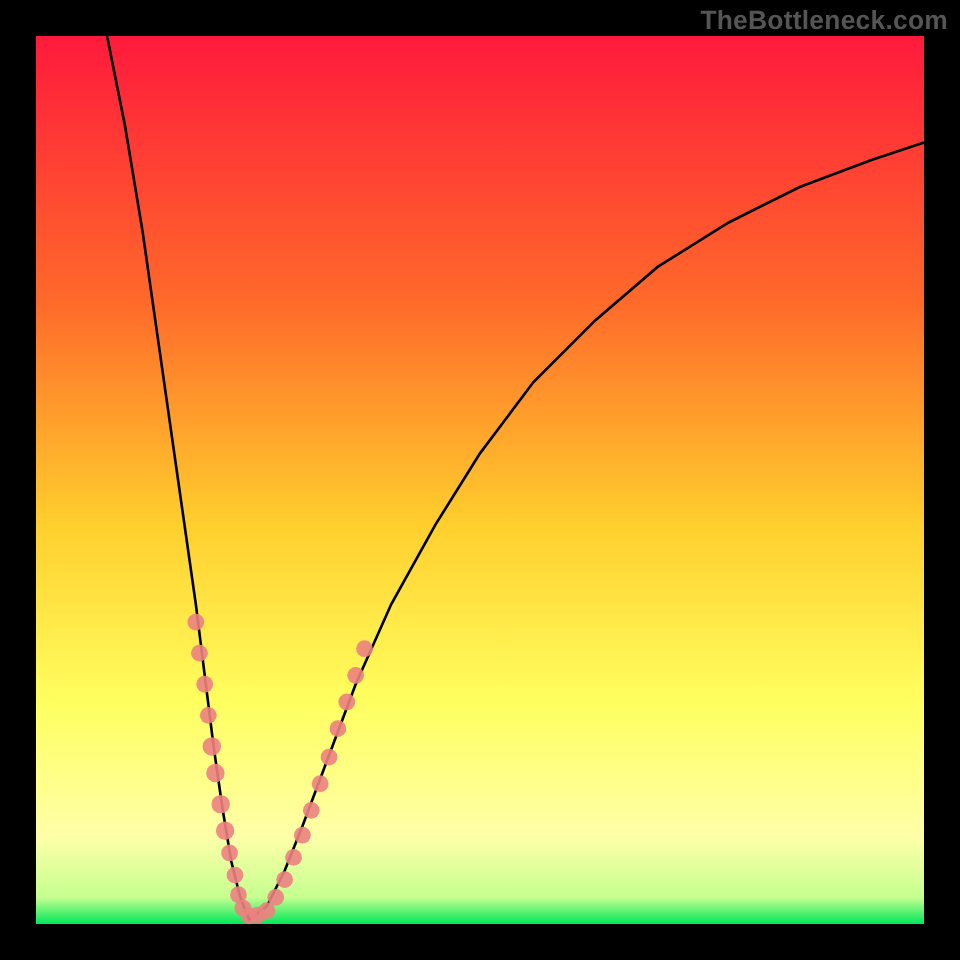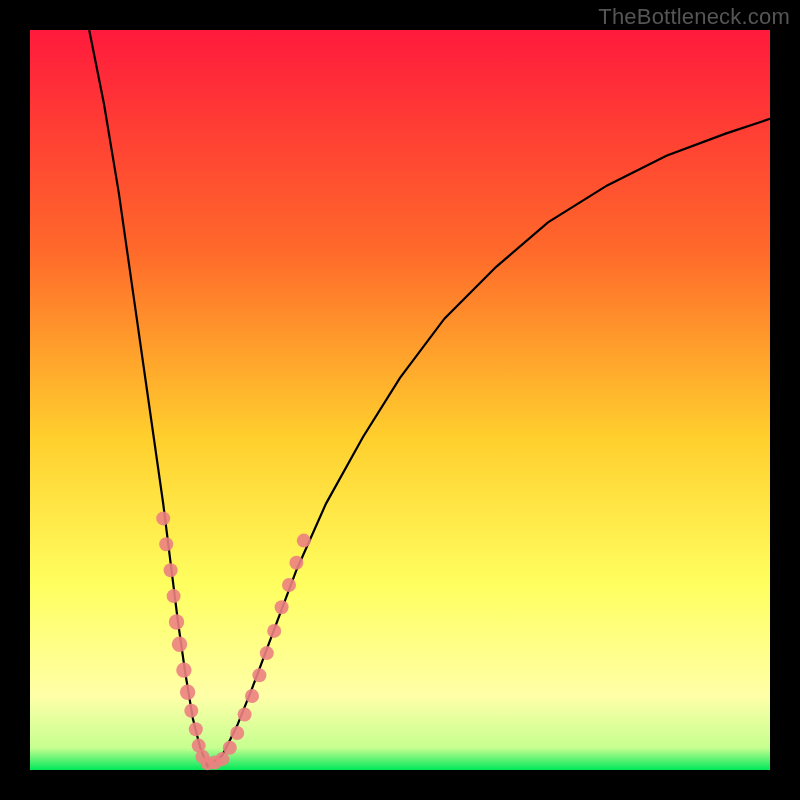--- a/index.html
+++ b/index.html
@@ -18,21 +18,21 @@
   }
   svg {
     display: block;
   }
   .watermark {
     position: absolute;
     top: 4px;
     right: 10px;
     font-family: Arial, Helvetica, sans-serif;
     font-size: 22px;
-    font-weight: 400;
+    font-weight: 700;
     color: #555;
     letter-spacing: 0.2px;
   }
 </style>
 </head>
 <body>
 
 <div class="frame">
   <svg id="chart-svg" viewBox="0 0 800 800" width="800" height="800">
     <defs>

